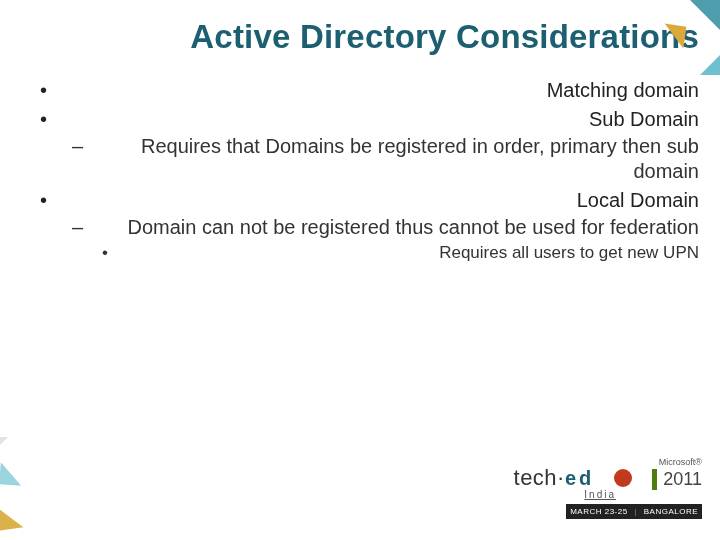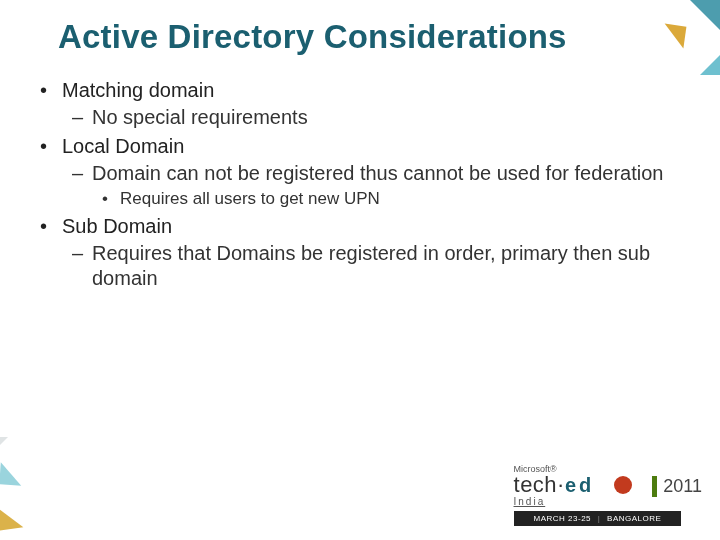--- a/index.html
+++ b/index.html
@@ -19,21 +19,21 @@
     border-top: 22px solid #dba93a; border-left: 22px solid transparent; transform: rotate(8deg);}
   .tri-tr3 { top: 55px; right: 0; width:0;height:0;
     border-bottom: 20px solid #6ec0cf; border-left: 20px solid transparent;}
   .tri-bl1 { bottom: 10px; left: -15px; width:0;height:0;
     border-bottom: 36px solid #dbb24a; border-right: 36px solid transparent; transform: rotate(-8deg);}
   .tri-bl2 { bottom: 55px; left: 0; width:0;height:0;
     border-bottom: 22px solid #9ad4dd; border-right: 22px solid transparent; transform: rotate(4deg);}
   .tri-bl3 { bottom: 85px; left: -10px; width:0;height:0;
     border-top: 18px solid #e0e4e5; border-right: 18px solid transparent;}
 
-  .slide { padding: 14px 21px 0 40px; }
+  .slide { padding: 14px 21px 0 40px; text-align: right; }
   .title {
     color: #1b5f70;
     font-size: 33px;
     font-weight: 700;
     margin: 4px 0 22px 18px;
     letter-spacing: .2px;
   }
   ul.top { list-style: none; }
   ul.top > li { margin-bottom: 4px; }
   .b1 {
@@ -57,67 +57,67 @@
     margin-top: 2px;
   }
   .b3::before {
     content: "•"; position: absolute; left: 62px; top: 0; color:#333;
   }
 
   
   .footer {
     position: absolute;
     right: 18px;
-    bottom: 14px;
+    bottom: 21px;
+    text-align: right;
     color: #444;
   }
   .ms { font-size: 9px; color:#555; display:block; margin-bottom:-2px;}
   .logo-line { display:flex; align-items:baseline; justify-content:flex-end; gap:20px;}
   .tech { font-size: 22px; color:#333; font-weight:400; letter-spacing:.5px;}
   .tech b { color:#1b5f70; font-weight:700; letter-spacing:3px; font-size:20px;}
   .dotcup {
     display:inline-block; width:18px; height:18px;
     background:#c23a1e; border-radius:50%;
     position:relative; top:2px;
   }
   .year { font-size:18px; color:#444; font-weight:400; border-left:5px solid #4d7c0f; padding-left:6px;}
-  .india { font-size:10px; color:#555; letter-spacing:2px; display:block; margin-top:-2px; margin-right:36px;text-decoration:underline;}
+  .india { font-size:10px; color:#555; letter-spacing:2px; display:block; margin-top:-2px; margin-right:86px;text-decoration:underline;}
   .bar {
     margin-top:4px; background:#222; color:#fff;
-    font-size:8px; padding:3px 20px; letter-spacing:.5px;
+    font-size:8px; padding:3px 4px; letter-spacing:.5px;
     display:inline-block;
   }
   .bar .sep { margin:0 4px; color:#888;}
 </style>
 </head>
 <body>
 
 <div class="deco tri-tr1"></div>
 <div class="deco tri-tr2"></div>
 <div class="deco tri-tr3"></div>
 <div class="deco tri-bl1"></div>
 <div class="deco tri-bl2"></div>
 <div class="deco tri-bl3"></div>
 
 <div class="slide">
   <h1 class="title">Active Directory Considerations</h1>
 
   <ul class="top">
     <li>
       <div class="b1">Matching domain</div>
-      <div class="b2">No special requirements</div>
+    </li>
+    <li>
+      <div class="b1">Sub Domain</div>
+      <div class="b2">Requires that Domains be registered in order, primary then sub domain</div>
     </li>
     <li>
       <div class="b1">Local Domain</div>
       <div class="b2">Domain can not be registered thus cannot be used for federation</div>
       <div class="b3">Requires all users to get new UPN</div>
-    </li>
-    <li>
-      <div class="b1">Sub Domain</div>
-      <div class="b2">Requires that Domains be registered in order, primary then sub domain</div>
     </li>
   </ul>
 </div>
 
 <div class="footer">
   <span class="ms">Microsoft®</span>
   <div class="logo-line">
     <span class="tech">
       <span>tech·</span><b>ed</b>
     </span>

